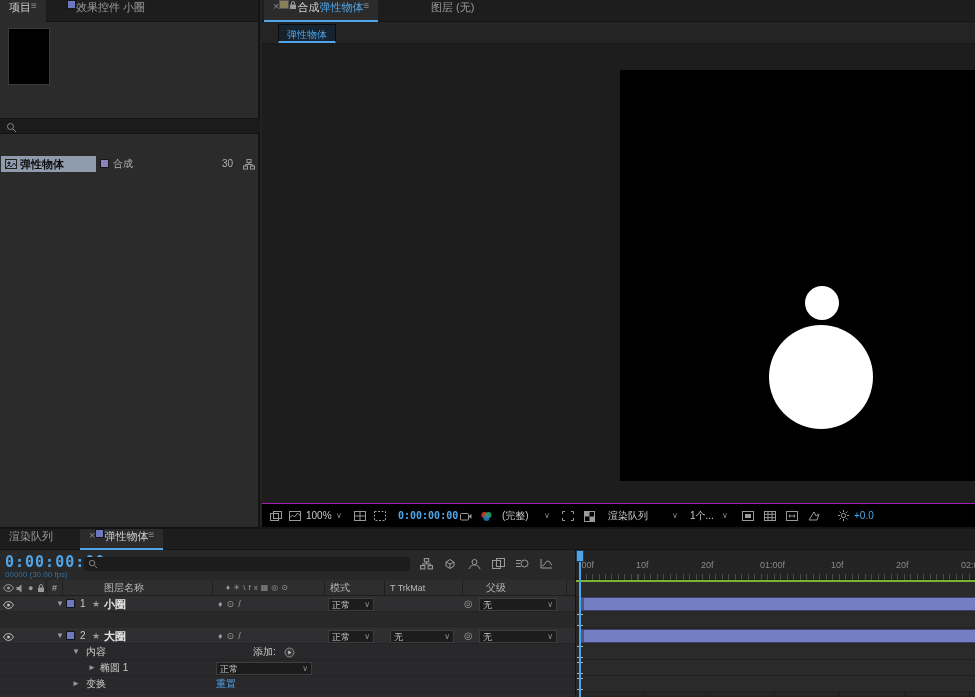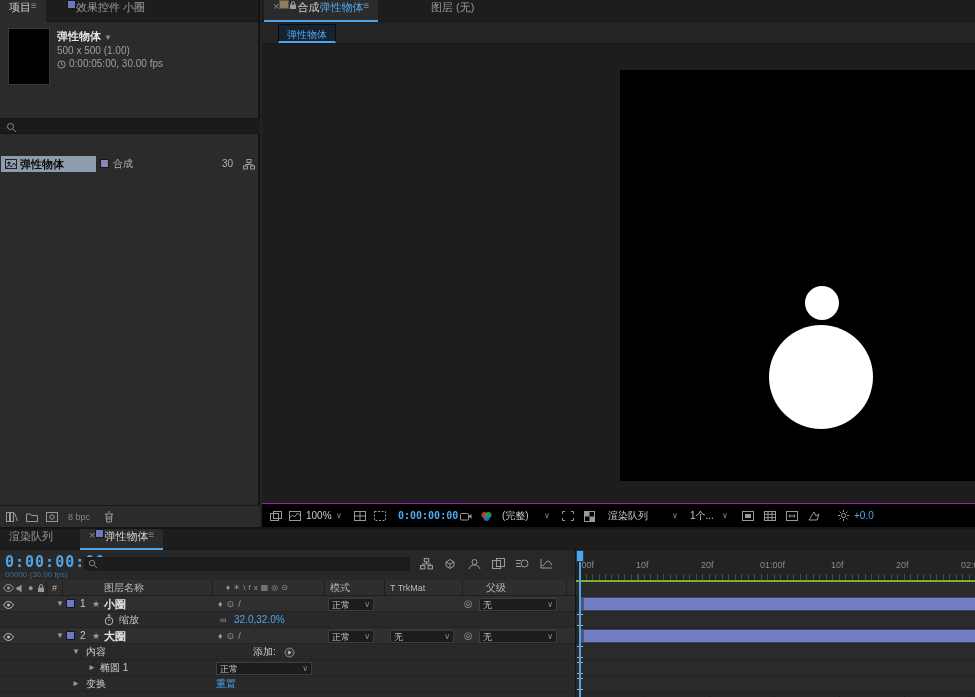--- a/index.html
+++ b/index.html
@@ -36,34 +36,20 @@
         <span class="dim t10">≡</span>
       </div>
       <div class="tab" style="left:58px">
         <span class="swatch" style="background:#6e78c0"></span>
         <span>效果控件 小圈</span>
       </div>
     </div>
 
     <div class="abs" style="left:8px;top:28px;width:42px;height:57px;background:#000;border:1px solid #3a3a3a"></div>
 
-    <div class="abs" style="left:57px;top:30px;line-height:12px">
-      <div>
-        <b class="name">弹性物体</b>
-        <span class="t8 dim">▼</span>
-      </div>
-      <div class="t10 gray" style="margin-top:1px">500 x 500 (1.00)</div>
-      <div class="t10 gray" style="margin-top:1px;display:flex;align-items:center;gap:3px">
-        <svg class="ic" width="9" height="9" viewBox="0 0 10 10">
-            <circle cx="5" cy="5" r="4" fill="none" stroke="#9f9f9f"></circle>
-            <path d="M5 2.5V5l2 1.2" fill="none" stroke="#9f9f9f"></path>
-          </svg>
-        <span>0:00:05:00, 30.00 fps</span>
-      </div>
-    </div>
 
     <div class="abs" style="left:0;top:118px;width:260px;height:16px;background:#1b1b1b;border-top:1px solid #141414;border-bottom:1px solid #141414">
       <svg class="abs" style="left:6px;top:3px" width="11" height="11" viewBox="0 0 11 11">
           <circle cx="4.5" cy="4.5" r="3" fill="none" stroke="#8a8a8a"></circle>
           <path d="M7 7l3 3" stroke="#8a8a8a"></path>
         </svg>
     </div>
 
 
     <div class="abs" style="left:0;top:156px;width:260px;height:16px;line-height:16px">
@@ -78,38 +64,20 @@
       <span class="abs t10" style="left:113px;color:#b0b0b0">合成</span>
       <span class="abs t10" style="left:222px;color:#b0b0b0">30</span>
       <svg class="abs" style="left:243px;top:3px" width="12" height="11" viewBox="0 0 12 11">
           <rect x="4" y="0.5" width="4" height="3" fill="none" stroke="#9a9a9a"></rect>
           <rect x="0.5" y="7" width="4" height="3" fill="none" stroke="#9a9a9a"></rect>
           <rect x="7.5" y="7" width="4" height="3" fill="none" stroke="#9a9a9a"></rect>
           <path d="M6 3.5v2M6 5.5H2.5V7M6 5.5h3.5V7" fill="none" stroke="#9a9a9a"></path>
         </svg>
     </div>
 
-    <div class="abs" style="left:0;top:505px;width:260px;height:22px;background:#2b2b2b;border-top:1px solid #191919">
-      <svg class="abs" style="left:6px;top:6px" width="12" height="10" viewBox="0 0 12 10">
-          <rect x="0.5" y="0.5" width="3" height="9" fill="none" stroke="#9a9a9a"></rect>
-          <rect x="4.5" y="0.5" width="3" height="9" fill="none" stroke="#9a9a9a"></rect>
-          <path d="M8.5 1l3 8" fill="none" stroke="#9a9a9a"></path>
-        </svg>
-      <svg class="abs" style="left:26px;top:6px" width="12" height="10" viewBox="0 0 12 10">
-          <path d="M.5 2h4l1 1.5h6v6h-11z" fill="none" stroke="#9a9a9a"></path>
-        </svg>
-      <svg class="abs" style="left:46px;top:6px" width="12" height="10" viewBox="0 0 12 10">
-          <rect x="0.5" y="0.5" width="11" height="9" fill="none" stroke="#9a9a9a"></rect>
-          <circle cx="6" cy="5" r="2.2" fill="none" stroke="#9a9a9a"></circle>
-        </svg>
-      <span class="abs t9 dim" style="left:68px;top:6px">8 bpc</span>
-      <svg class="abs" style="left:104px;top:5px" width="10" height="12" viewBox="0 0 10 12">
-          <path d="M1 3h8M4 1h2M2 3l.7 8h4.6L8 3M4 5v4M6 5v4" fill="none" stroke="#9a9a9a"></path>
-        </svg>
-    </div>
   </section>
 
   <section class="abs" style="left:262px;top:0;width:713px;height:527px;background:#1e1e1e">
     <div class="tabbar">
       <div class="tab active" style="left:2px;border-bottom:2px solid #4fa5e8;height:22px">
         <span class="dim">×</span>
         <svg width="10" height="9" viewBox="0 0 10 9">
             <rect x="0.5" y="0.5" width="9" height="8" fill="#8a7f5a" stroke="#555"></rect>
           </svg>
         <svg width="8" height="10" viewBox="0 0 8 10">
@@ -297,29 +265,20 @@
           <span>正常</span>
           <span class="t8 dim">∨</span>
         </div>
         <span class="lab t10 glyph" style="left:464px">◎</span>
         <div class="dd" style="left:479px;top:2px;width:78px">
           <span>无</span>
           <span class="t8 dim">∨</span>
         </div>
       </div>
 
-      <div class="hrow rowline" style="top:62px;background:#29292b">
-        <svg class="abs" style="left:104px;top:2px" width="10" height="12" viewBox="0 0 10 12">
-            <circle cx="5" cy="7" r="3.8" fill="none" stroke="#b8b8b8"></circle>
-            <path d="M5 7V4.8M3.5 1h3M5 1v2.2" fill="none" stroke="#b8b8b8"></path>
-          </svg>
-        <span class="lab t10" style="left:119px;color:#c8c8c8">缩放</span>
-        <span class="lab t9 glyph" style="left:220px">∞</span>
-        <span class="lab t10 blue" style="left:234px">32.0,32.0%</span>
-      </div>
 
       <div class="hrow rowline" style="top:78px;background:#2f2f31">
         <svg class="abs" style="left:3px;top:5px" width="11" height="8" viewBox="0 0 11 8">
             <path d="M.5 4C2 1.5 4 .5 5.5.5S9 1.5 10.5 4C9 6.5 7 7.5 5.5 7.5 4 7.5 2 6.5.5 4Z" fill="none" stroke="#c0c0c0"></path>
             <circle cx="5.5" cy="4" r="1.5" fill="#c0c0c0"></circle>
           </svg>
         <span class="lab t8 glyph" style="left:56px">▼</span>
         <span class="swatch abs" style="left:66px;top:3px;background:#6e78c0"></span>
         <span class="lab t10" style="left:80px;color:#c8c8c8">2</span>
         <span class="lab t9 glyph" style="left:92px">★</span>

